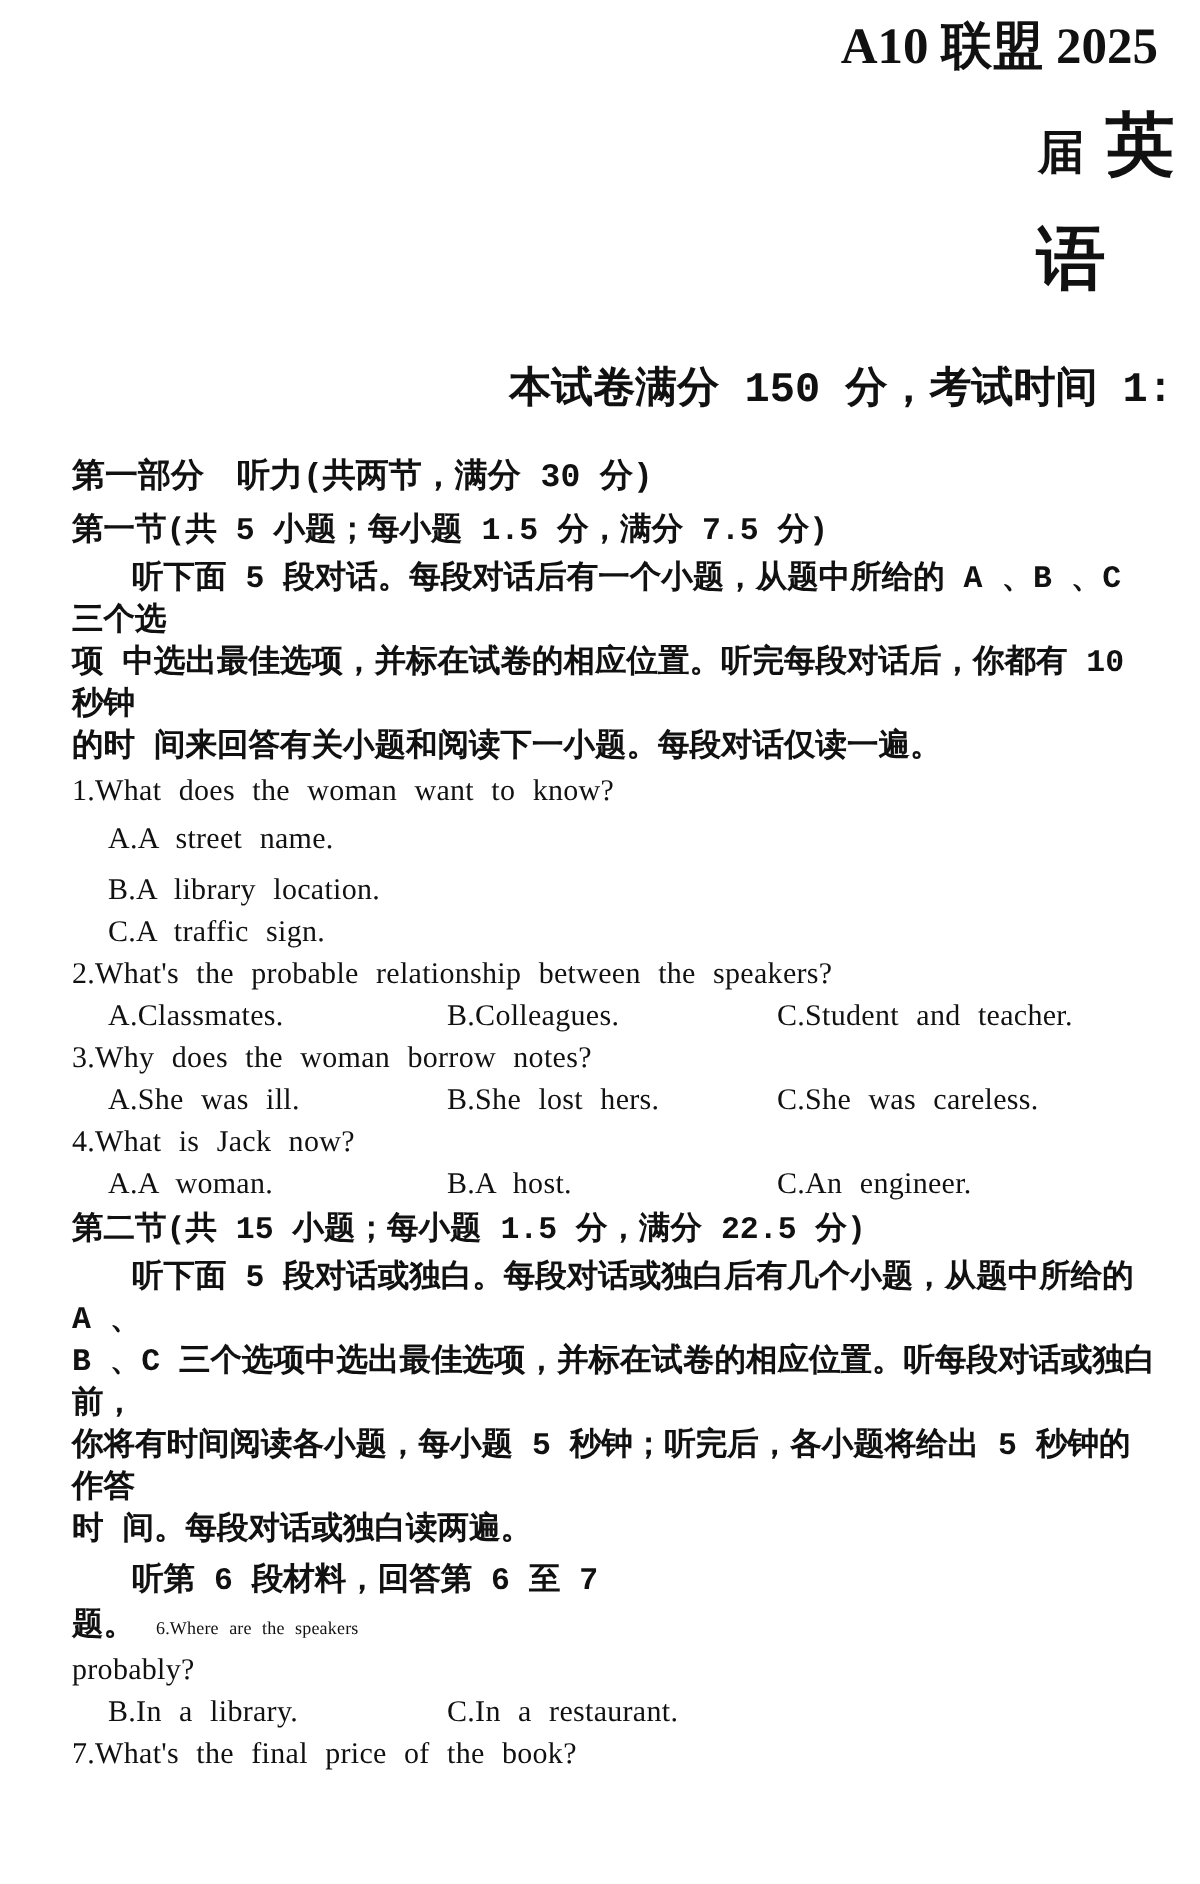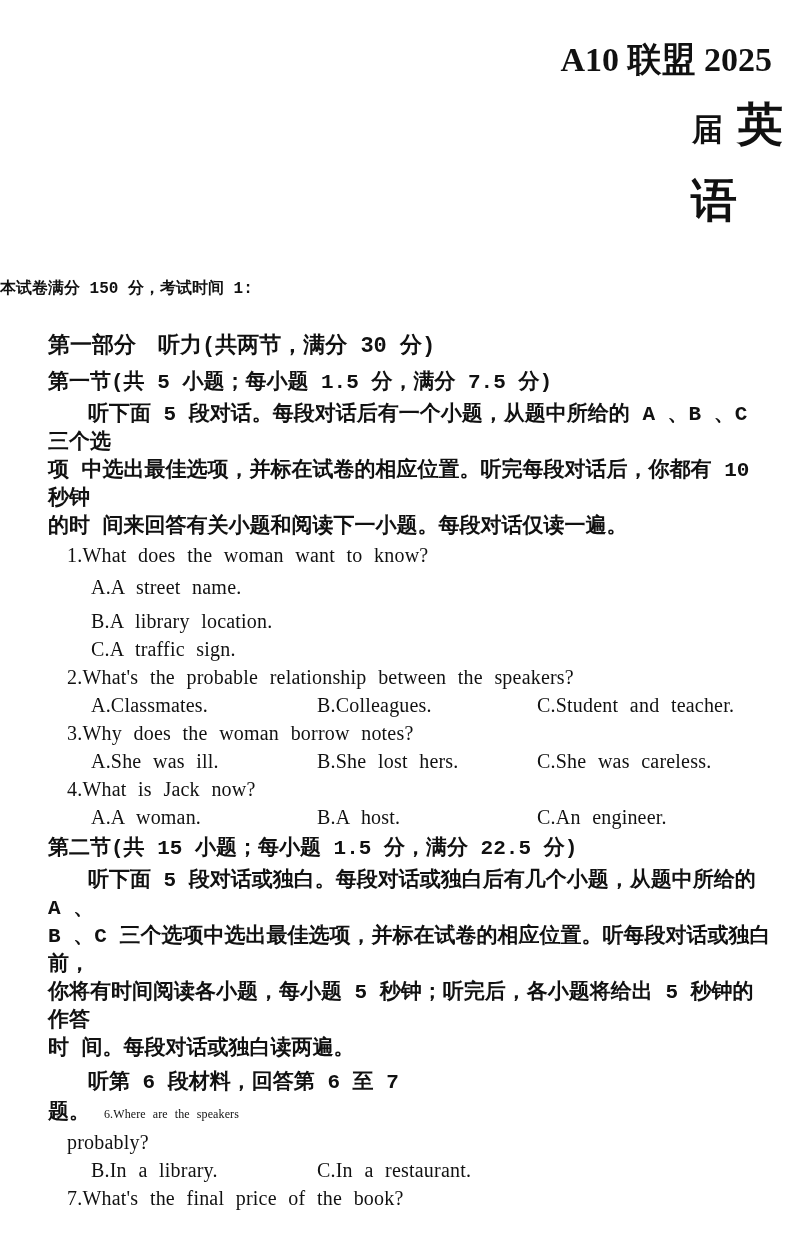--- a/index.html
+++ b/index.html
@@ -3,33 +3,33 @@
 <meta charset="utf-8">
 <style>
   html,body{margin:0;padding:0;background:#ffffff;}
   body{width:800px;height:1256px;overflow:hidden;
        font-family:"Liberation Sans","DejaVu Sans",sans-serif;color:#111;}
   .page{position:relative;width:800px;height:1256px;background:#fff;}
 
   
   .cn{font-family:Liberation Mono, monospace;font-weight:700;}
   .en{font-family:"Liberation Serif","DejaVu Serif",serif;font-weight:400;
-      word-spacing:0.32em;letter-spacing:0.01em;margin-left:19px;}
+      word-spacing:0.32em;letter-spacing:0.01em;}
 
   
   .title-block{padding-top:12px;text-align:right;}
   .t1{font-family:"Liberation Serif","DejaVu Serif",serif;font-weight:700;
-      font-size:34px;line-height:40px;padding-right:28px;margin-top:28px;}
+      font-size:34px;line-height:40px;padding-right:28px;}
   .t2{margin-top:24px;line-height:48px;padding-right:17px;}
   .t2 .small{font-size:31px;font-weight:700;}
   .t2 .big{font-size:46px;font-weight:700;margin-left:14px;}
   .t3{margin-top:20px;font-size:46px;font-weight:700;line-height:48px;padding-right:63px;}
 
-  .subtitle{margin-top:46px;text-align:left;
-            font-size:16px;line-height:30px;font-weight:700;}
+  .subtitle{margin-top:46px;text-align:right;padding-right:18px;
+            font-size:28px;line-height:30px;font-weight:700;}
 
   
   .body{margin-top:25px;padding-left:48px;padding-right:26px;}
   .h1{font-size:22px;line-height:36px;font-weight:700;}
   .h2{font-size:21px;line-height:36px;font-weight:700;}
   .line{font-size:21px;line-height:28px;}
   .line.en{font-size:20px;}
   .indent{text-indent:40px;}
   .opt-stack{padding-left:24px;}
   .opts-row{display:grid;grid-template-columns:226px 220px 1fr;

